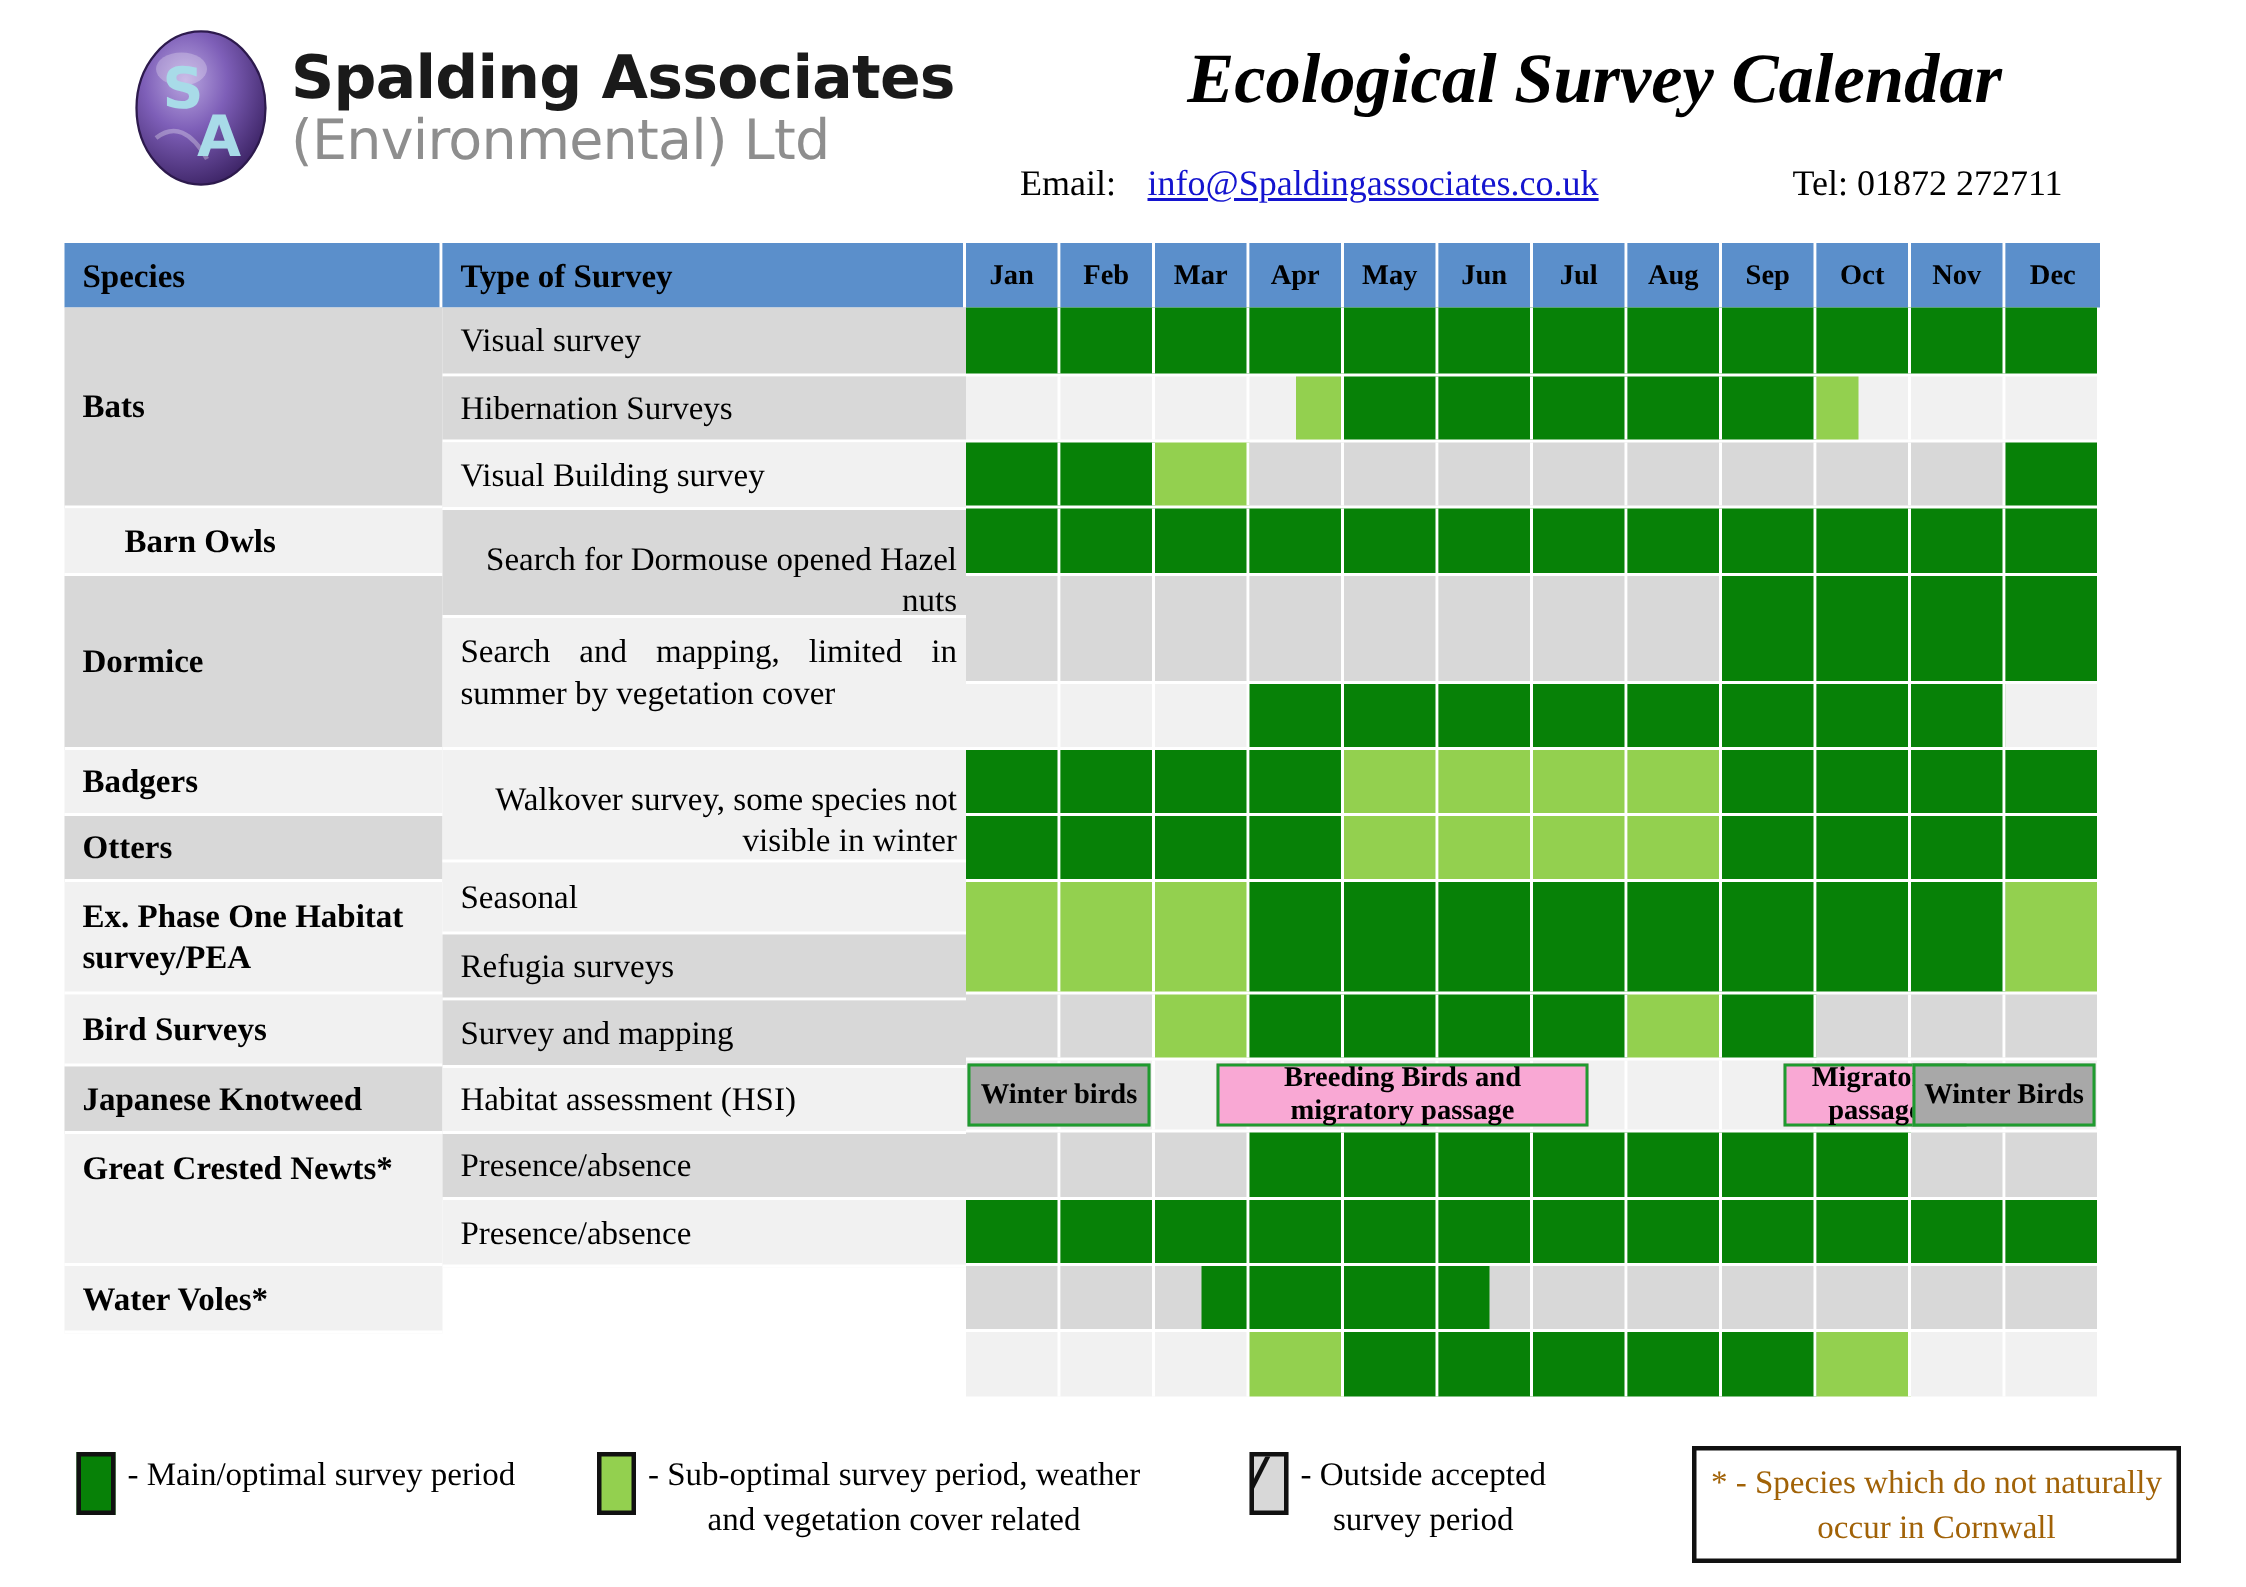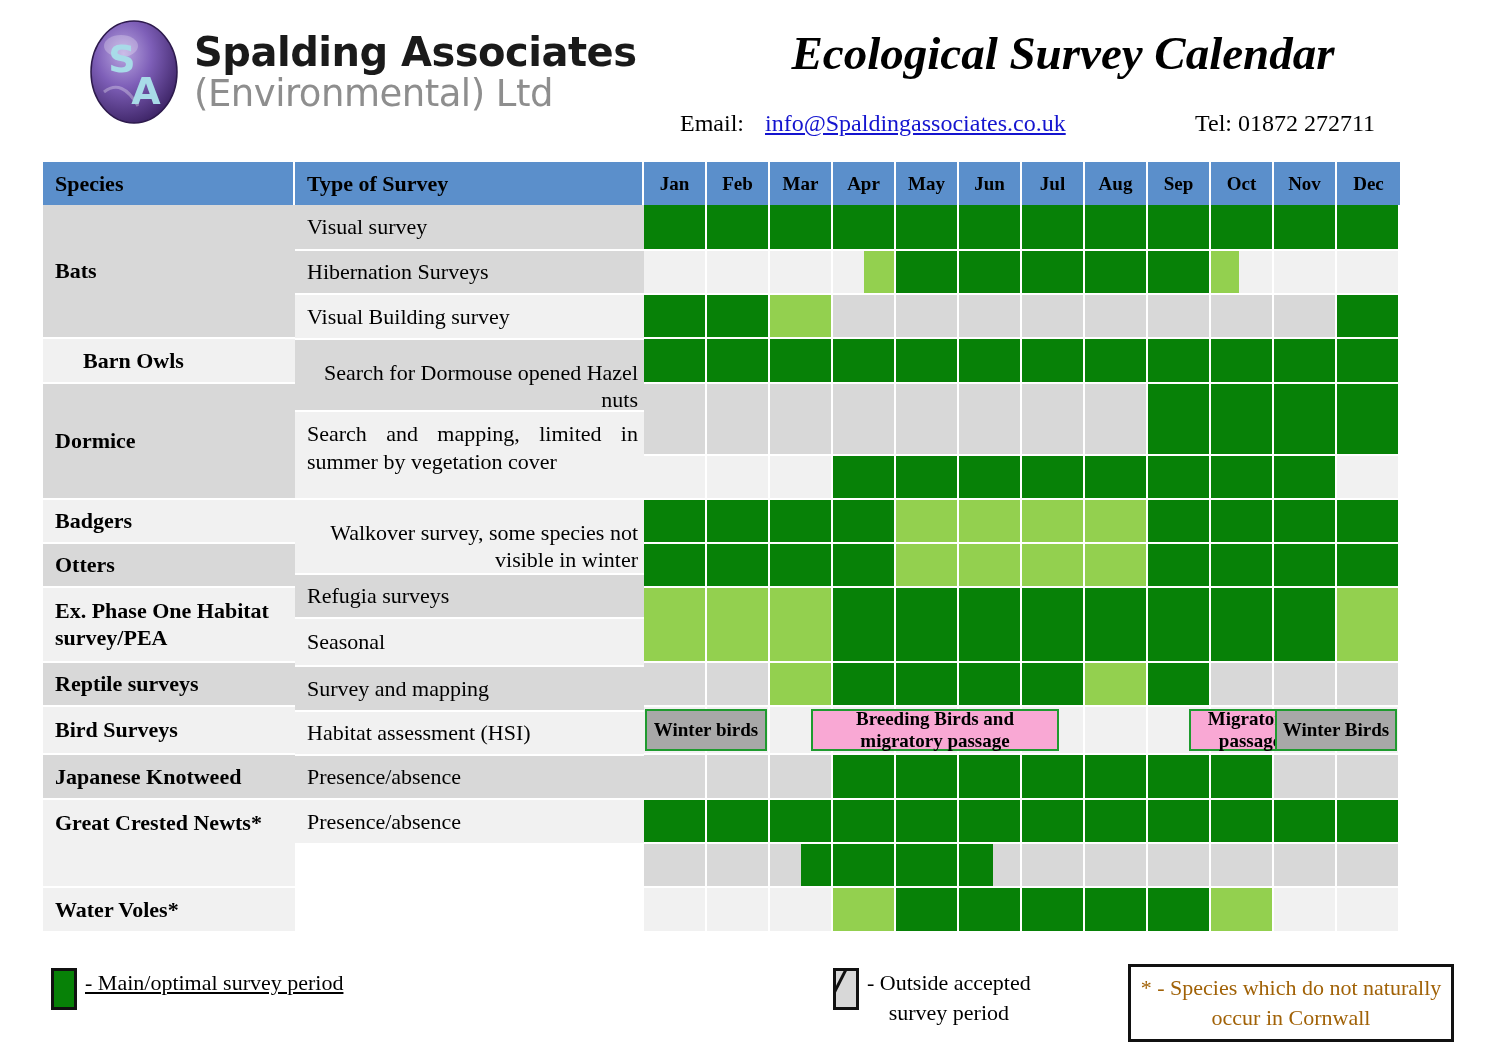--- a/index.html
+++ b/index.html
@@ -182,35 +182,34 @@
     </div>
 
     <div class="grid">
       <div class="col-species" id="col-species">
           <div class="sp-cell bg-a" style="height: 134px;">Bats</div>
           <div class="sp-cell bg-b" style="height: 45px; padding-left: 40px;">Barn Owls</div>
           <div class="sp-cell bg-a" style="height: 116px;">Dormice</div>
           <div class="sp-cell bg-b" style="height: 44px;">Badgers</div>
           <div class="sp-cell bg-a" style="height: 44px;">Otters</div>
           <div class="sp-cell bg-b multiline" style="height: 75px;">Ex. Phase One Habitat survey/PEA</div>
-          <div class="sp-cell bg-a" style="height: 44px;">Reptile surveys</div>
           <div class="sp-cell bg-b" style="height: 48px;">Bird Surveys</div>
           <div class="sp-cell bg-a" style="height: 45px;">Japanese Knotweed</div>
           <div class="sp-cell bg-b multiline" style="height: 88px;">Great Crested Newts*</div>
           <div class="sp-cell bg-b" style="height: 45px;">Water Voles*</div>
         </div>
       <div class="col-type" id="col-type">
           <div class="ty-cell bg-a" style="height: 46px;">Visual survey</div>
           <div class="ty-cell bg-a" style="height: 44px;">Hibernation Surveys</div>
           <div class="ty-cell bg-b" style="height: 45px;">Visual Building survey</div>
           <div class="ty-cell bg-a multiline" style="height: 72px;">Search for Dormouse opened Hazel nuts</div>
           <div class="ty-cell bg-b justify" style="height: 88px;">Search and mapping, limited in summer by vegetation cover</div>
           <div class="ty-cell bg-b multiline" style="height: 75px;">Walkover survey, some species not visible in winter</div>
+          <div class="ty-cell bg-b" style="height: 48px;">Seasonal</div>
           <div class="ty-cell bg-a" style="height: 44px;">Refugia surveys</div>
-          <div class="ty-cell bg-b" style="height: 48px;">Seasonal</div>
           <div class="ty-cell bg-a" style="height: 45px;">Survey and mapping</div>
           <div class="ty-cell bg-b" style="height: 44px;">Habitat assessment (HSI)</div>
           <div class="ty-cell bg-a" style="height: 44px;">Presence/absence</div>
           <div class="ty-cell bg-b" style="height: 45px;">Presence/absence</div>
         </div>
       <div class="col-months" id="col-months">
           <div class="mrow" style="height: 46px;">
             <div class="mcell dark"></div>
             <div class="mcell dark"></div>
             <div class="mcell dark"></div>
@@ -431,25 +430,32 @@
             <div class="mcell light"></div>
             <div class="mcell blank"></div>
             <div class="mcell blank"></div>
           </div>
         </div>
     </div>
   </div>
 
   <div class="legend">
 
-    <div class="lg-item" style="left:8px;top:8px;text-decoration:underline;">
+    <div class="lg-item" style="left:8px;top:8px;">
       <div class="swatch sw-dark"></div>
       <div class="lg-text">- Main/optimal survey period</div>
     </div>
 
+    <div class="lg-item" style="left:355px;top:8px;">
+      <div class="swatch sw-light"></div>
+      <div class="lg-text">
+        <span>- Sub-optimal survey period, weather</span>
+        <span class="l2">and vegetation cover related</span>
+      </div>
+    </div>
 
     <div class="lg-item" style="left:790px;top:8px;">
       <div class="swatch sw-out">
           <span class="slash"></span>
         </div>
       <div class="lg-text">
         <span>- Outside accepted</span>
         <span class="l2">survey period</span>
       </div>
     </div>

